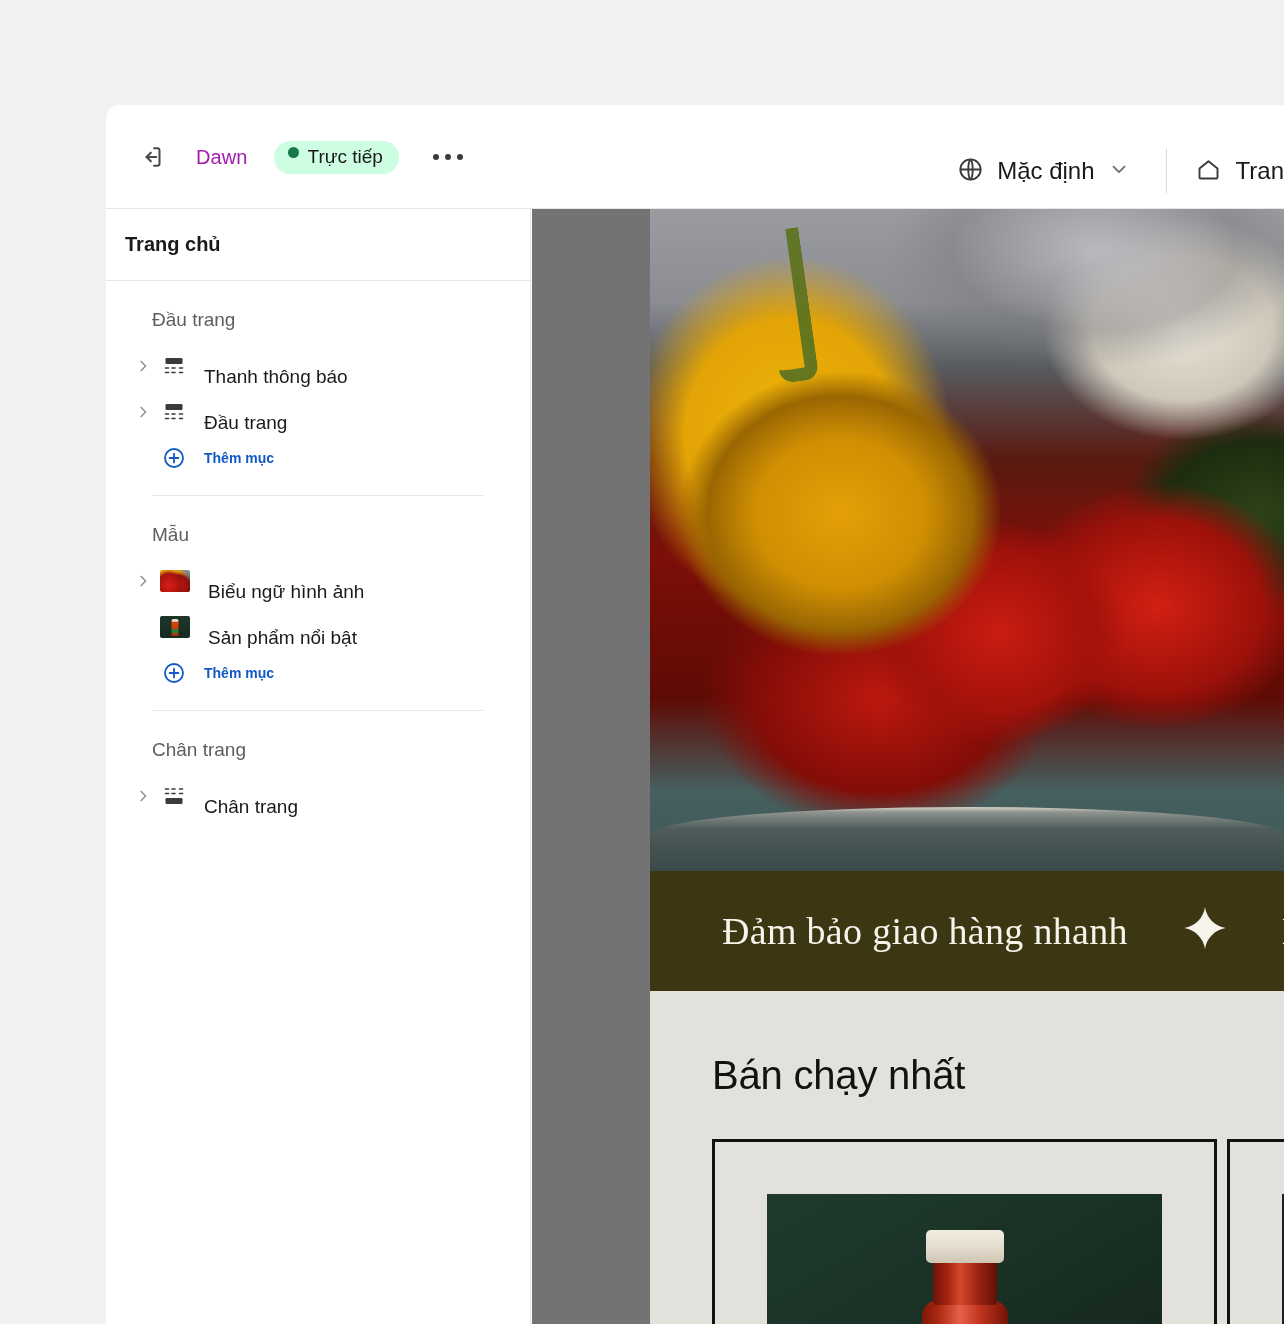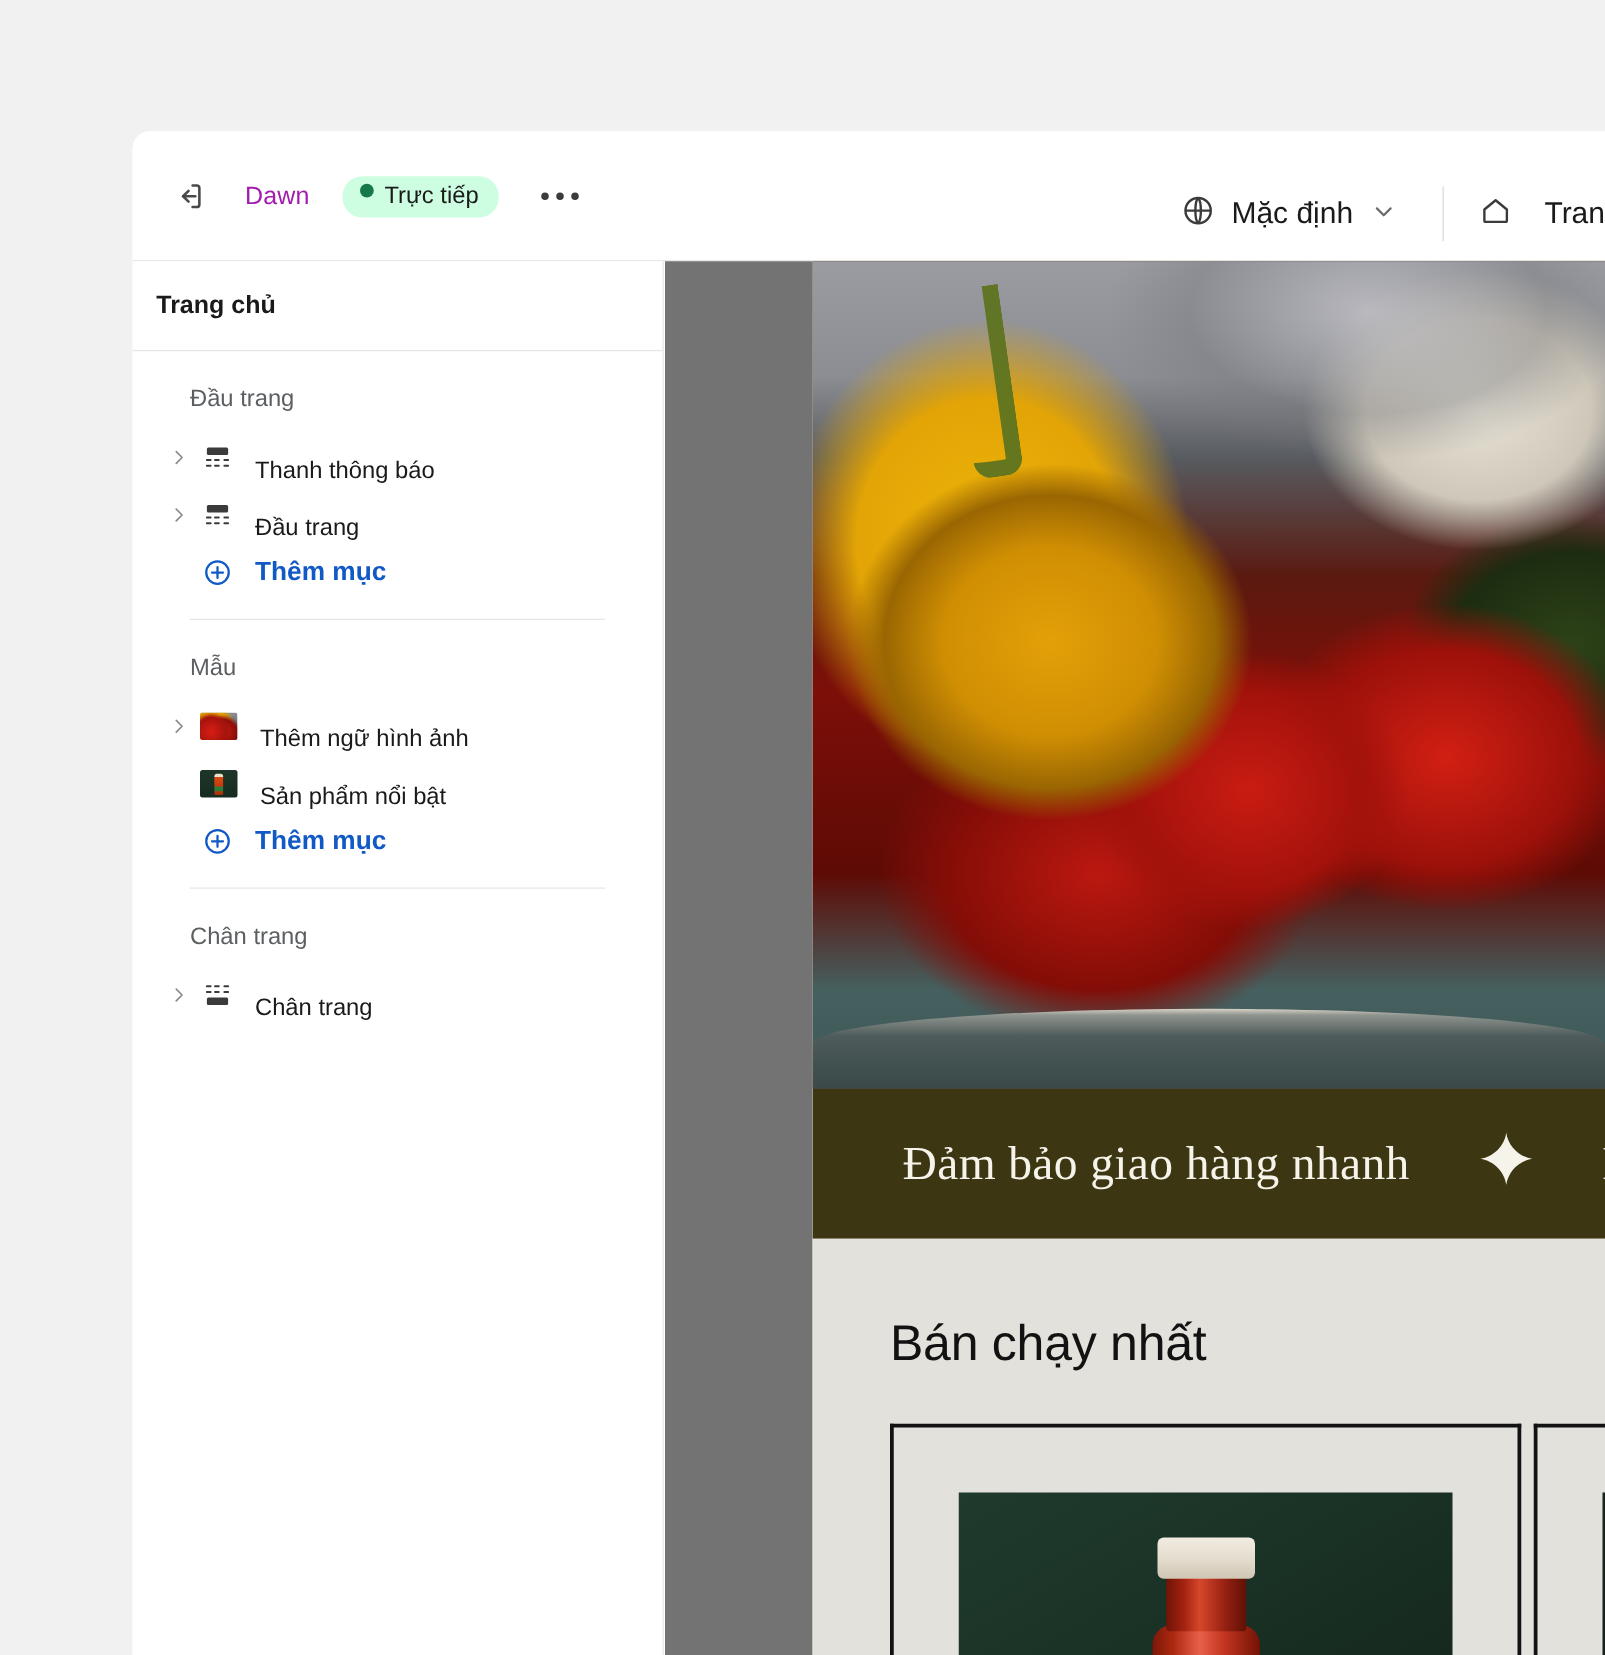--- a/index.html
+++ b/index.html
@@ -113,21 +113,21 @@
   }
   .vline {
     width: 1px;
     height: 44px;
     background: #d9d9d9;
     margin: 0 28px;
   }
   .page-selector {
     display: inline-flex;
     align-items: center;
-    gap: 26px;
+    gap: 14px;
     white-space: nowrap;
   }
   .page-label {
     font-size: 24px;
     color: #1a1a1a;
   }
 
   
   .sidebar {
     position: absolute;
@@ -201,21 +201,21 @@
   }
   .add-row {
     display: flex;
     align-items: center;
     height: 46px;
     padding-left: 56px;
     cursor: pointer;
   }
   .add-row .plus { width: 24px; height: 24px; flex:0 0 24px; }
   .add-row .add-label {
-    font-size: 21px;
+    font-size: 14px;
     color: #1159c5;
     margin-left: 18px;
     font-weight: 600;
     white-space: nowrap;
   }
   .divider {
     height: 1px;
     background: #e6e6e6;
     margin: 14px 46px 0 46px;
   }
@@ -574,21 +574,21 @@
       <div class="group">
         <div class="group-title">Mẫu</div>
 
         <div class="tree-row">
           <span class="caret">
             <svg width="16" height="16" viewBox="0 0 24 24" fill="none" stroke="#8a8a8a" stroke-width="2" stroke-linecap="round" stroke-linejoin="round">
                 <path d="M9 5l7 7-7 7"></path>
               </svg>
           </span>
           <span class="thumb thumb-pepper"></span>
-          <span class="row-label">Thêm ngữ hình ảnh</span>
+          <span class="row-label">Biểu ngữ hình ảnh</span>
         </div>
 
         <div class="tree-row">
           <span class="caret"></span>
           <span class="thumb thumb-bottle"></span>
           <span class="row-label">Sản phẩm nổi bật</span>
         </div>
 
         <div class="add-row">
           <span class="plus">

